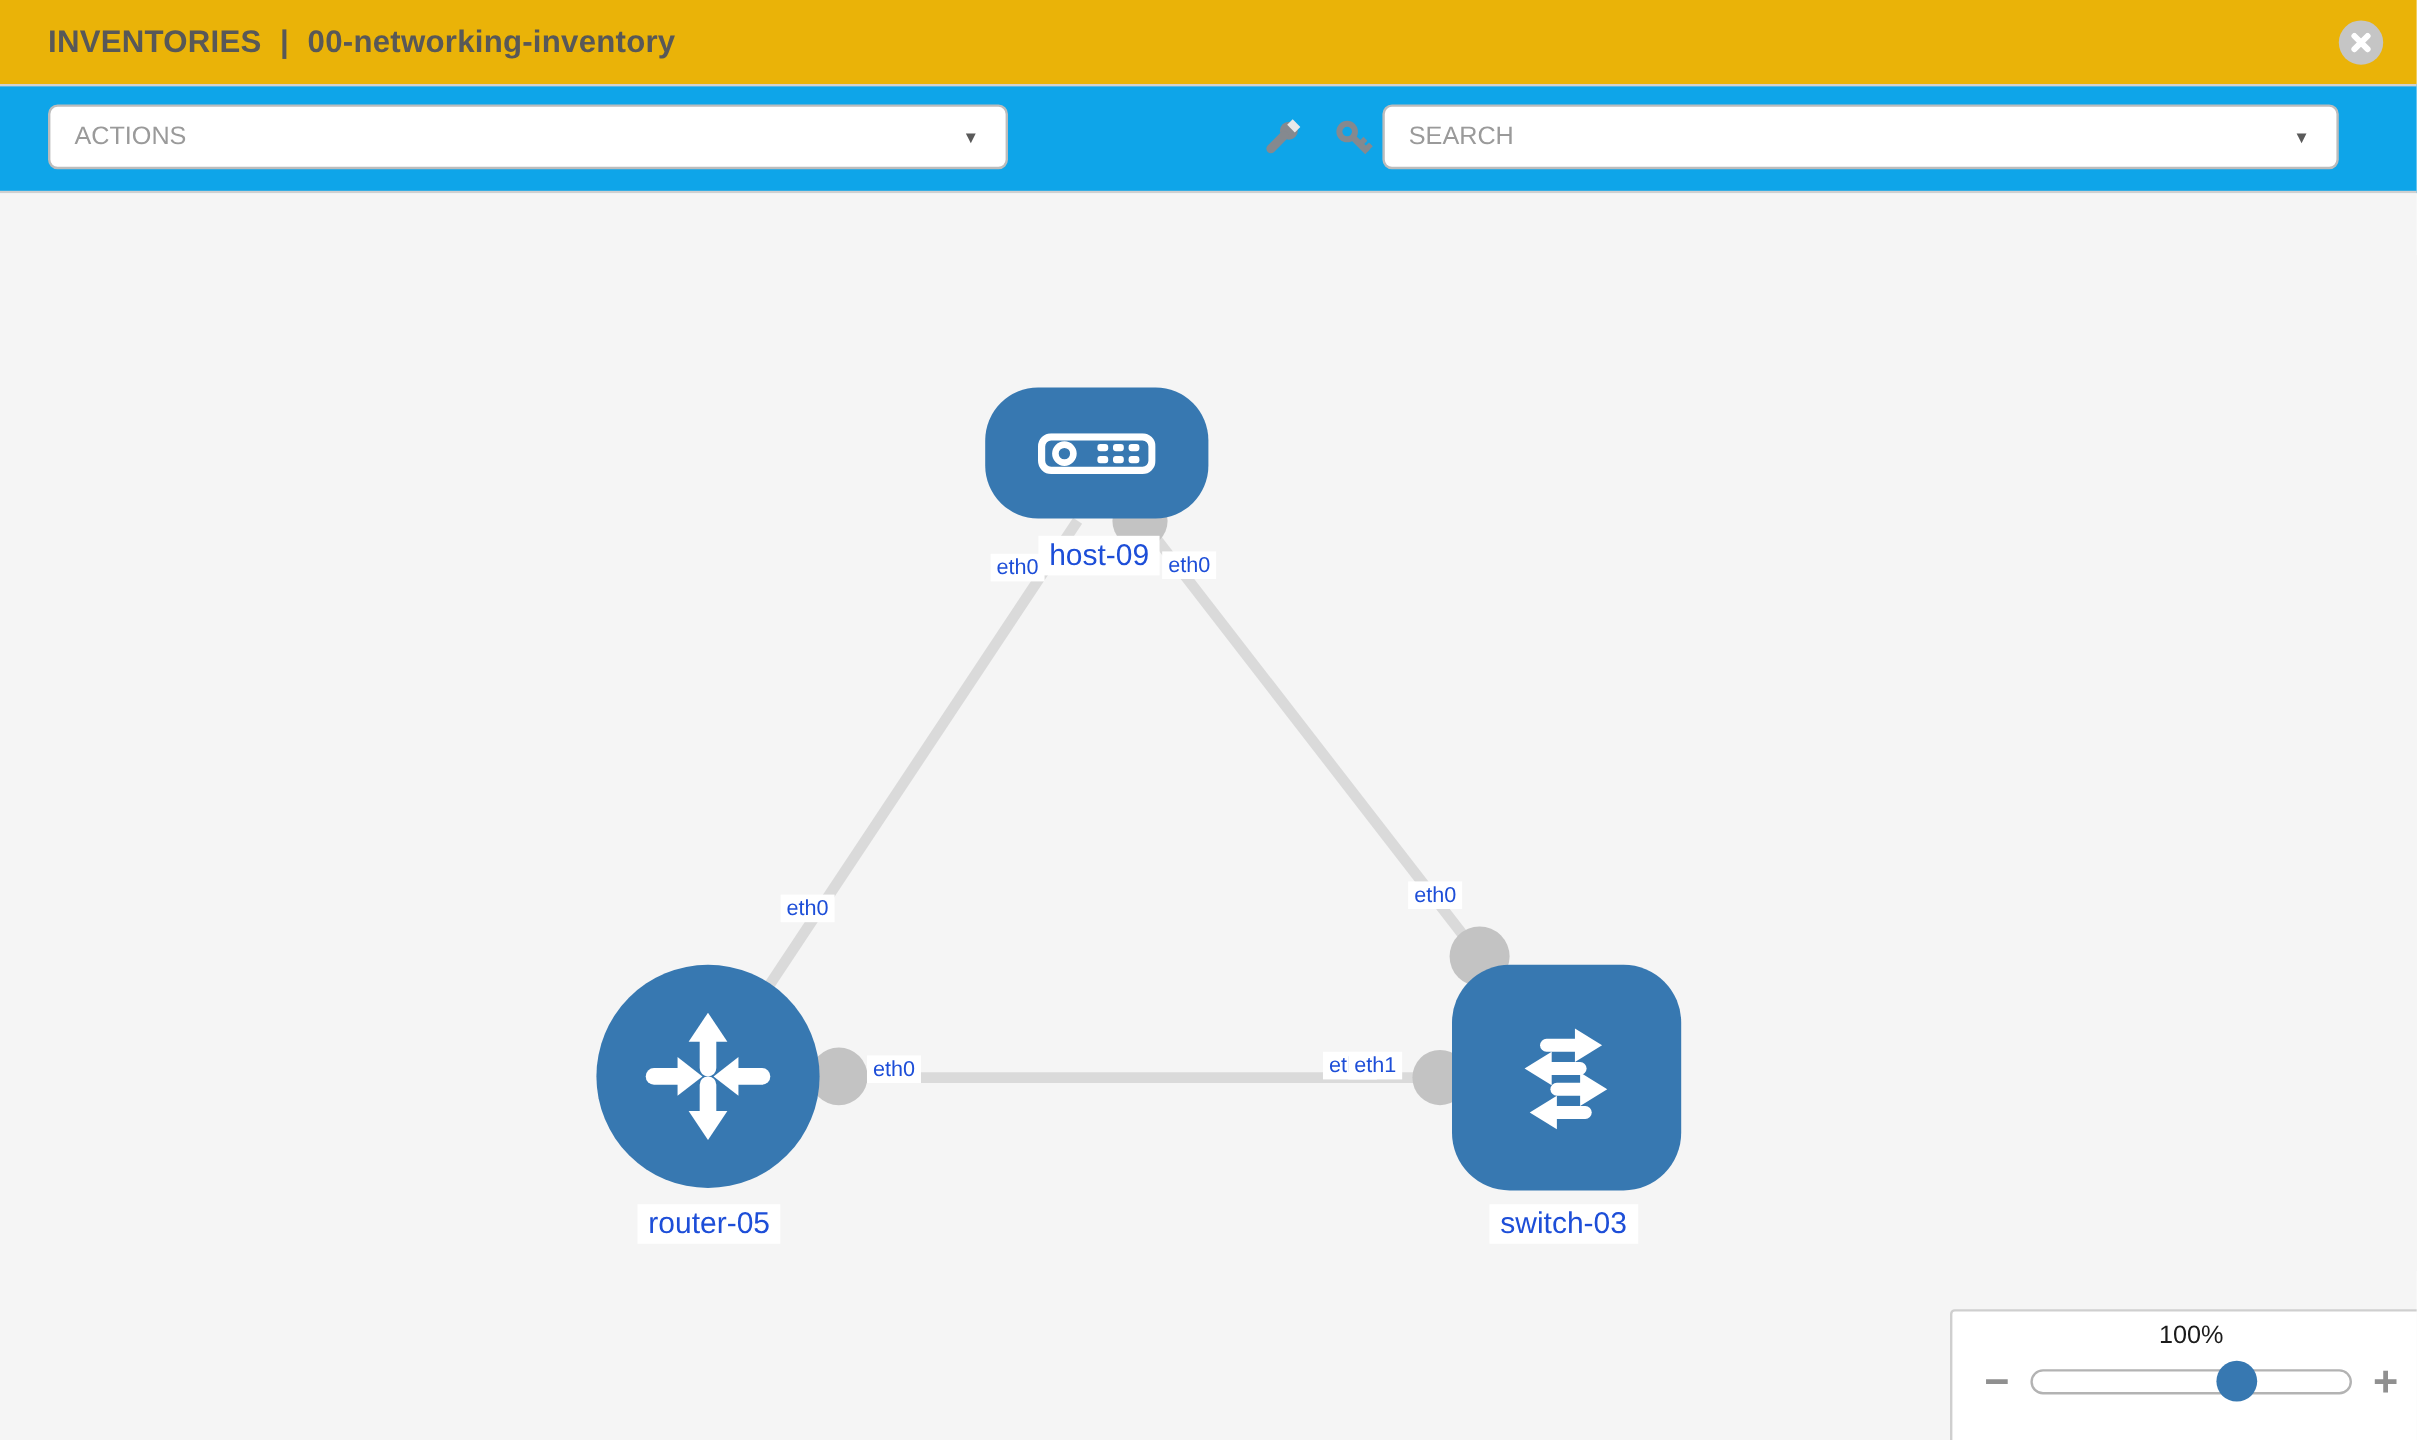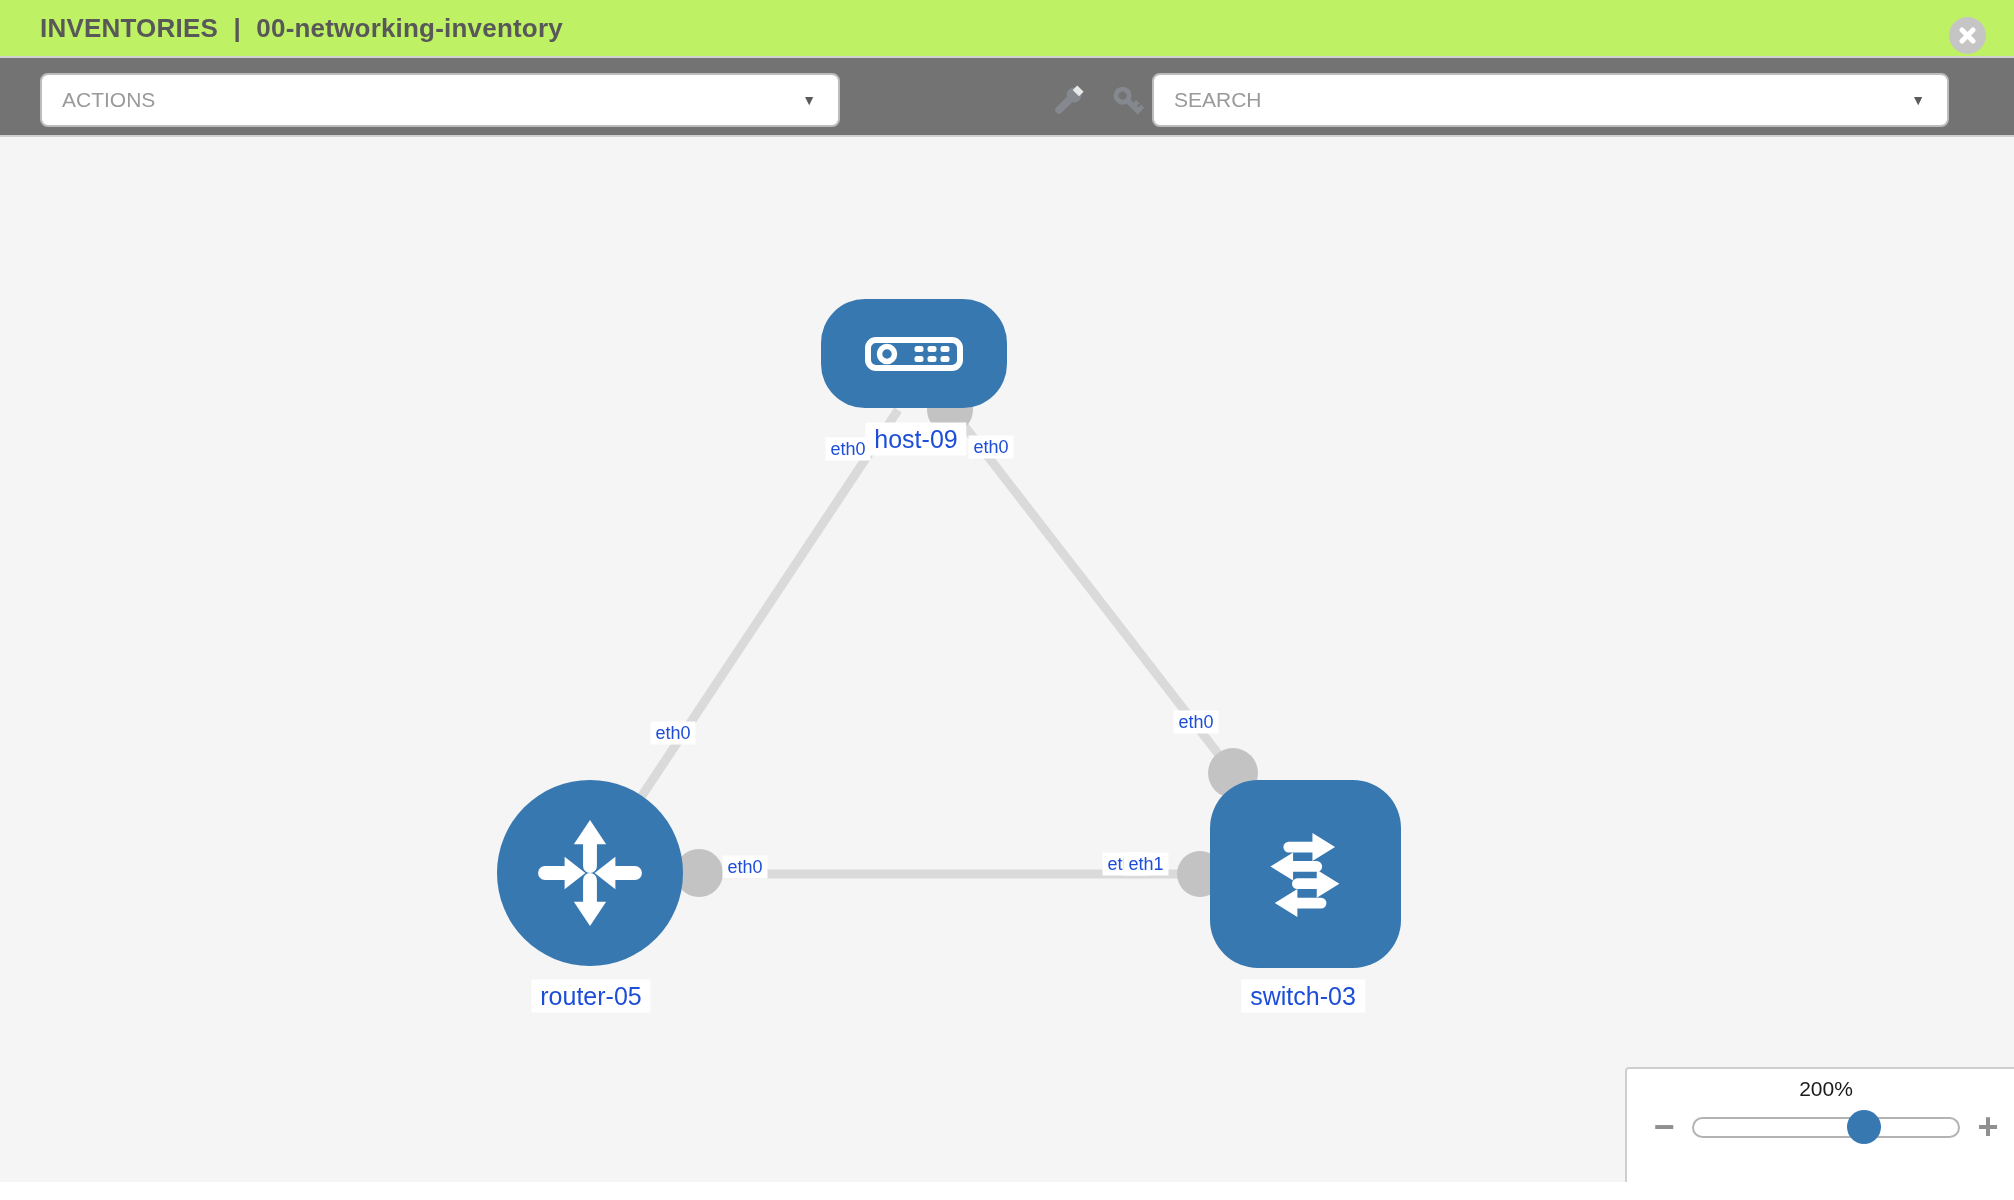--- a/index.html
+++ b/index.html
@@ -1,30 +1,30 @@
 <!DOCTYPE html>
 <html><head>
 <meta charset="utf-8">
 <style>
   * { margin:0; padding:0; box-sizing:border-box; }
   html,body { width:2014px; height:1200px; overflow:hidden; background:#fff;
               font-family:"Liberation Sans","DejaVu Sans",sans-serif; }
 
   
-  .header { position:relative; height:56px; background:#bef264; }
+  .header { position:relative; height:70px; background:#eab308; }
   .header-title { position:absolute; left:40px; top:50%; transform:translateY(-50%);
                   font-size:26px; font-weight:bold; color:#585858; letter-spacing:.2px; }
   .header-title span { margin-right:8px; }
   .header-title span:last-child { margin-right:0; }
   .close-btn { position:absolute; right:28px; top:17px; width:37px; height:37px;
                border-radius:50%; background:#c5c5c5; display:flex; align-items:center;
                justify-content:center; cursor:pointer; }
 
   
-  .toolbar { position:relative; height:81px; background:#737373;
+  .toolbar { position:relative; height:91px; background:#0ea5e9;
              border-top:2px solid #d0d0d0; border-bottom:2px solid #d0d0d0; }
   .select-box { position:absolute; top:15px; height:54px; background:#fff;
                 border:2px solid #bcbcbc; border-radius:8px; display:flex;
                 align-items:center; padding:0 20px; color:#9a9a9a; font-size:21px;
                 cursor:pointer; }
   .actions-box { left:40px; width:800px; }
   .search-box  { left:1152px; width:797px; }
   .search-box input { border:none; outline:none; background:transparent; flex:1;
                       font-size:21px; color:#777; font-family:inherit; }
   .search-box input::placeholder { color:#9a9a9a; opacity:1; }
@@ -180,21 +180,21 @@
 
   <div class="graph-label if-label" style="left:848px; top:312px;">eth0</div>
   <div class="graph-label if-label" style="left:991px; top:310px;">eth0</div>
   <div class="graph-label if-label" style="left:673px; top:596px;">eth0</div>
   <div class="graph-label if-label" style="left:1196px; top:585px;">eth0</div>
   <div class="graph-label if-label" style="left:745px; top:730px;">eth0</div>
   <div class="graph-label if-label" style="left:1125px; top:727px;">eth0</div>
   <div class="graph-label if-label over" style="left:1146px; top:727px;">eth1</div>
 
   <div class="zoom-panel">
-    <div class="zoom-level">200%</div>
+    <div class="zoom-level">100%</div>
     <div class="zoom-btn zoom-minus">−</div>
     <div class="zoom-track">
       <div class="zoom-handle"></div>
     </div>
     <div class="zoom-btn zoom-plus">+</div>
   </div>
 
 </div>
 
 </body></html>

